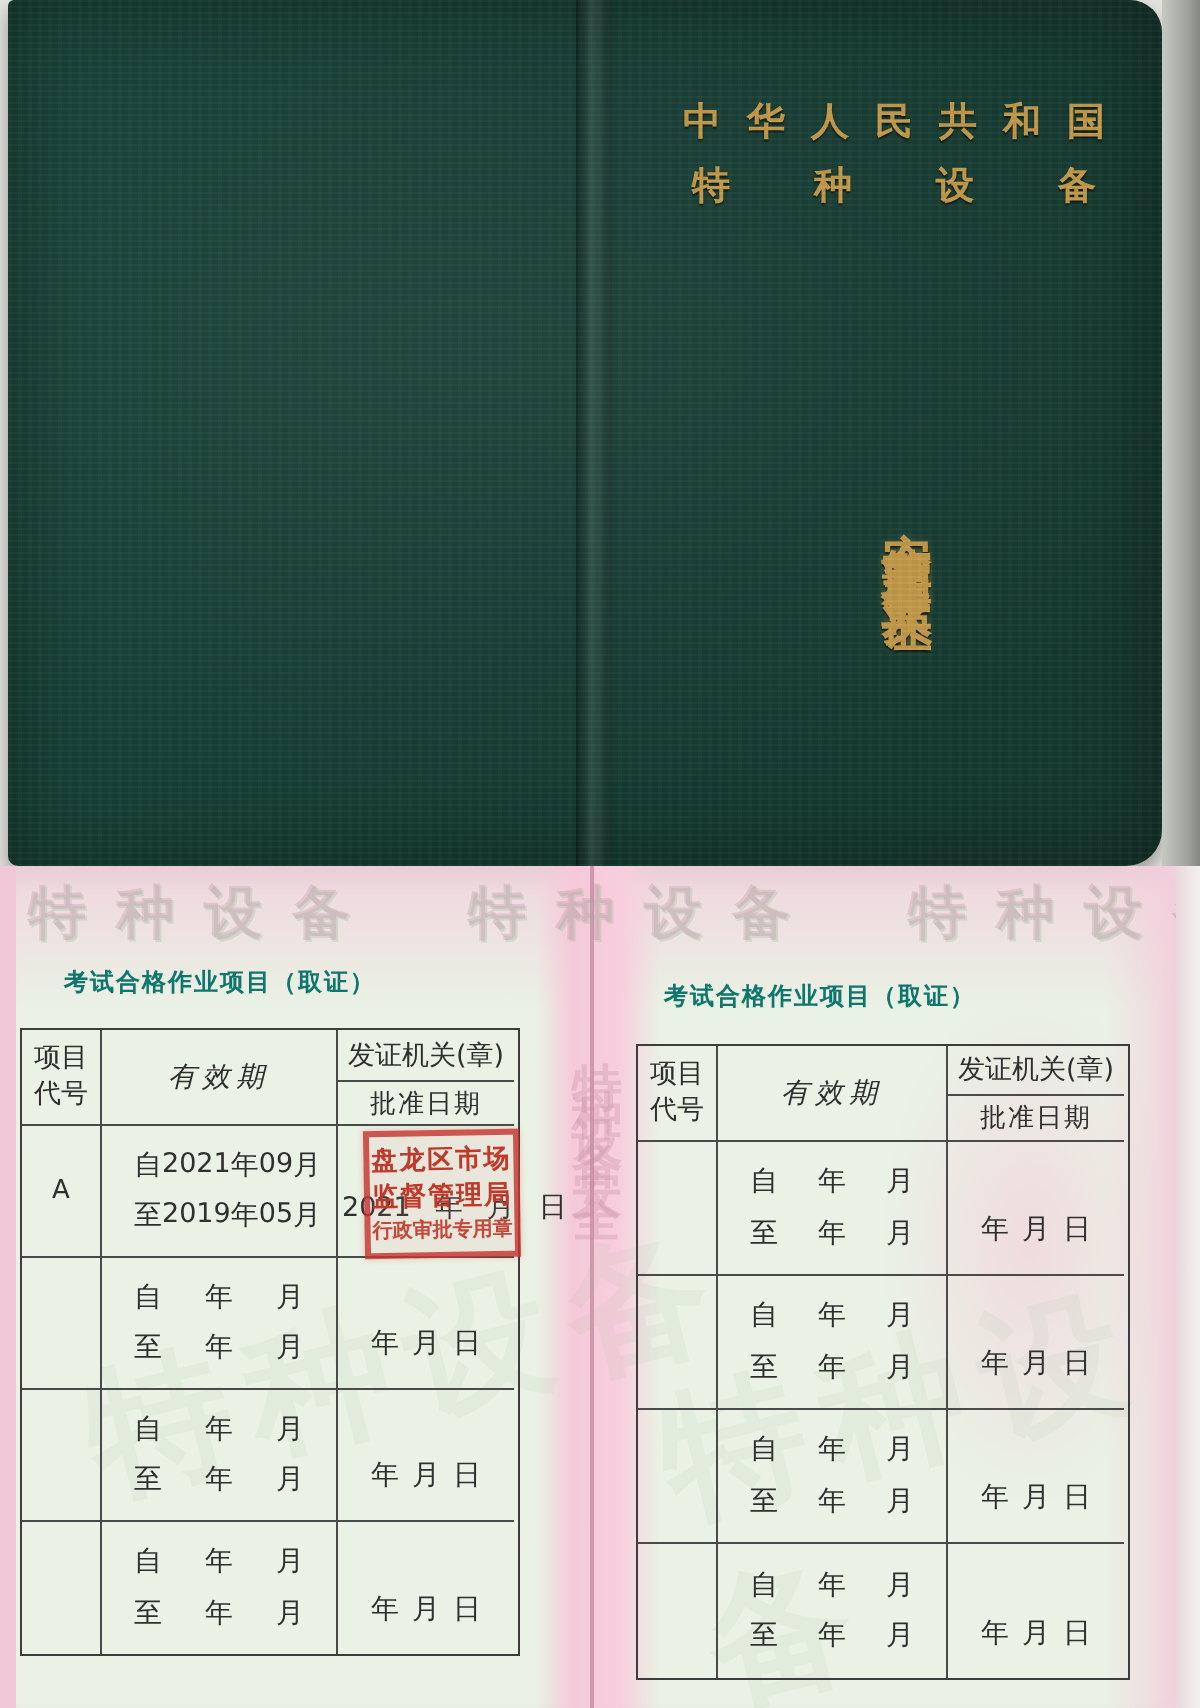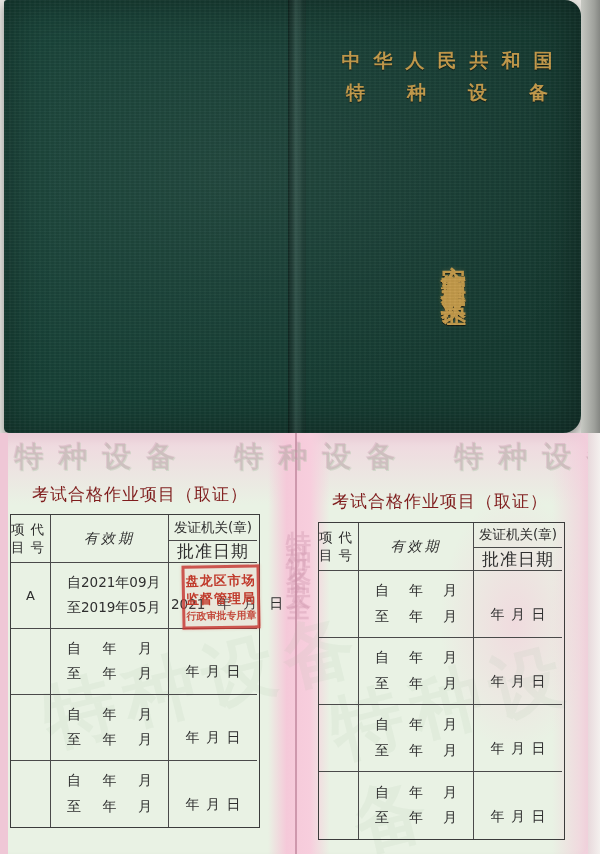--- a/index.html
+++ b/index.html
@@ -81,45 +81,45 @@
       font-family:"DejaVu Serif","Liberation Serif",serif;}
   .wm-top{left:14px;top:4px;width:560px;font-size:29px;letter-spacing:15px;white-space:nowrap;
       text-shadow:1px 1px 0 rgba(150,190,150,0.30);}
   .wm-gutter{left:282px;top:78px;height:330px;writing-mode:vertical-rl;text-orientation:upright;
       font-size:25px;letter-spacing:13px;color:rgba(200,140,165,0.32);}
   .wm-page{font-size:72px;letter-spacing:10px;color:rgba(160,190,160,0.10);transform:rotate(-14deg);}
   .wm-left-page{left:40px;top:200px;}
   .wm-right-page{left:340px;top:220px;}
   
   .page-title{
-    position:absolute;font-size:17px;font-weight:normal;letter-spacing:1px;color:#7f1d1d;
+    position:absolute;font-size:12px;font-weight:bold;letter-spacing:1px;color:#0f766e;
     white-space:nowrap;
   }
   .title-left{left:32px;top:50px;}
   .title-right{left:332px;top:57px;}
   
   .tbl{position:absolute;display:grid;border:1.6px solid #3c3c3c;color:#2f2f2f;font-size:14px;}
   .tbl-left{left:10px;top:81px;width:248px;grid-template-columns:40px 118px 88px;
             grid-template-rows:26px 22px 66px 66px 66px 66px;}
   .tbl-right{left:318px;top:89px;width:245px;grid-template-columns:40px 115px 88px;
              grid-template-rows:25px 23px 67px 67px 67px 67px;}
   .cell{border-right:1px solid #4a4a4a;border-bottom:1px solid #4a4a4a;box-sizing:border-box;}
   .cr{border-right:none;}
   .cb{border-bottom:none;}
   .col1{grid-column:1;}
   .col2{grid-column:2;}
   .col3{grid-column:3;}
-  .hdr-code{grid-column:1;grid-row:1/3;display:flex;flex-direction:row;align-items:center;
+  .hdr-code{grid-column:1;grid-row:1/3;display:flex;flex-direction:column;align-items:center;
             justify-content:center;line-height:1.3;font-size:13.5px;}
   .hdr-val{grid-column:2;grid-row:1/3;display:flex;align-items:center;justify-content:center;
            letter-spacing:3px;font-style:italic;}
   .hdr-issuer{grid-column:3;grid-row:1;display:flex;align-items:center;justify-content:center;
               font-size:13.5px;}
   .hdr-approval{grid-column:3;grid-row:2;display:flex;align-items:center;justify-content:center;
-                font-size:17px;letter-spacing:1px;}
+                font-size:13px;letter-spacing:1px;}
   .code-cell{display:flex;align-items:center;justify-content:center;font-size:13px;}
   .val-cell{display:flex;flex-direction:column;justify-content:space-evenly;padding:4px 0;}
   .vline{display:flex;justify-content:space-between;padding:0 16px;}
   .app-cell{display:flex;align-items:flex-end;justify-content:space-evenly;padding:0 10px 13px 10px;}
   .app-mid{align-items:center;justify-content:flex-start;gap:12px;padding:16px 0 0 2px;}
   .num{font-size:13.5px;}
   
   .stamp{
     position:absolute;left:182px;top:132px;width:72px;height:58px;z-index:5;
     border:3px solid rgba(198,52,48,0.82);

